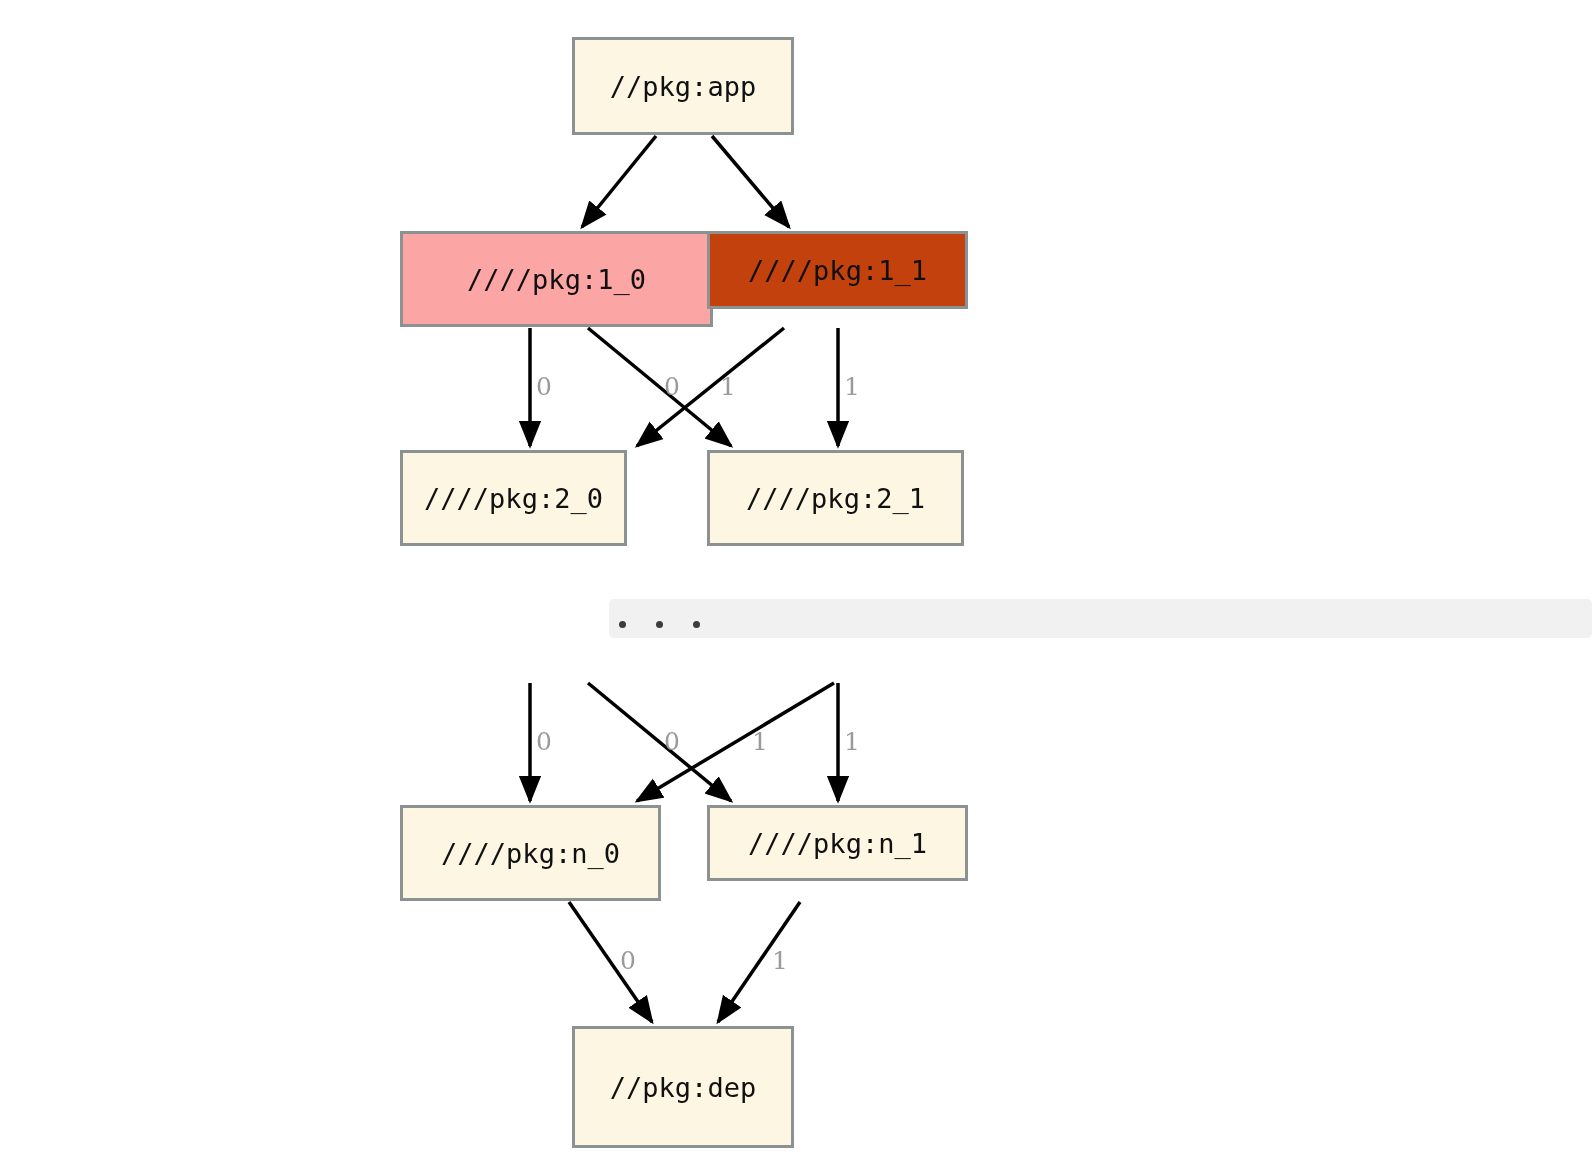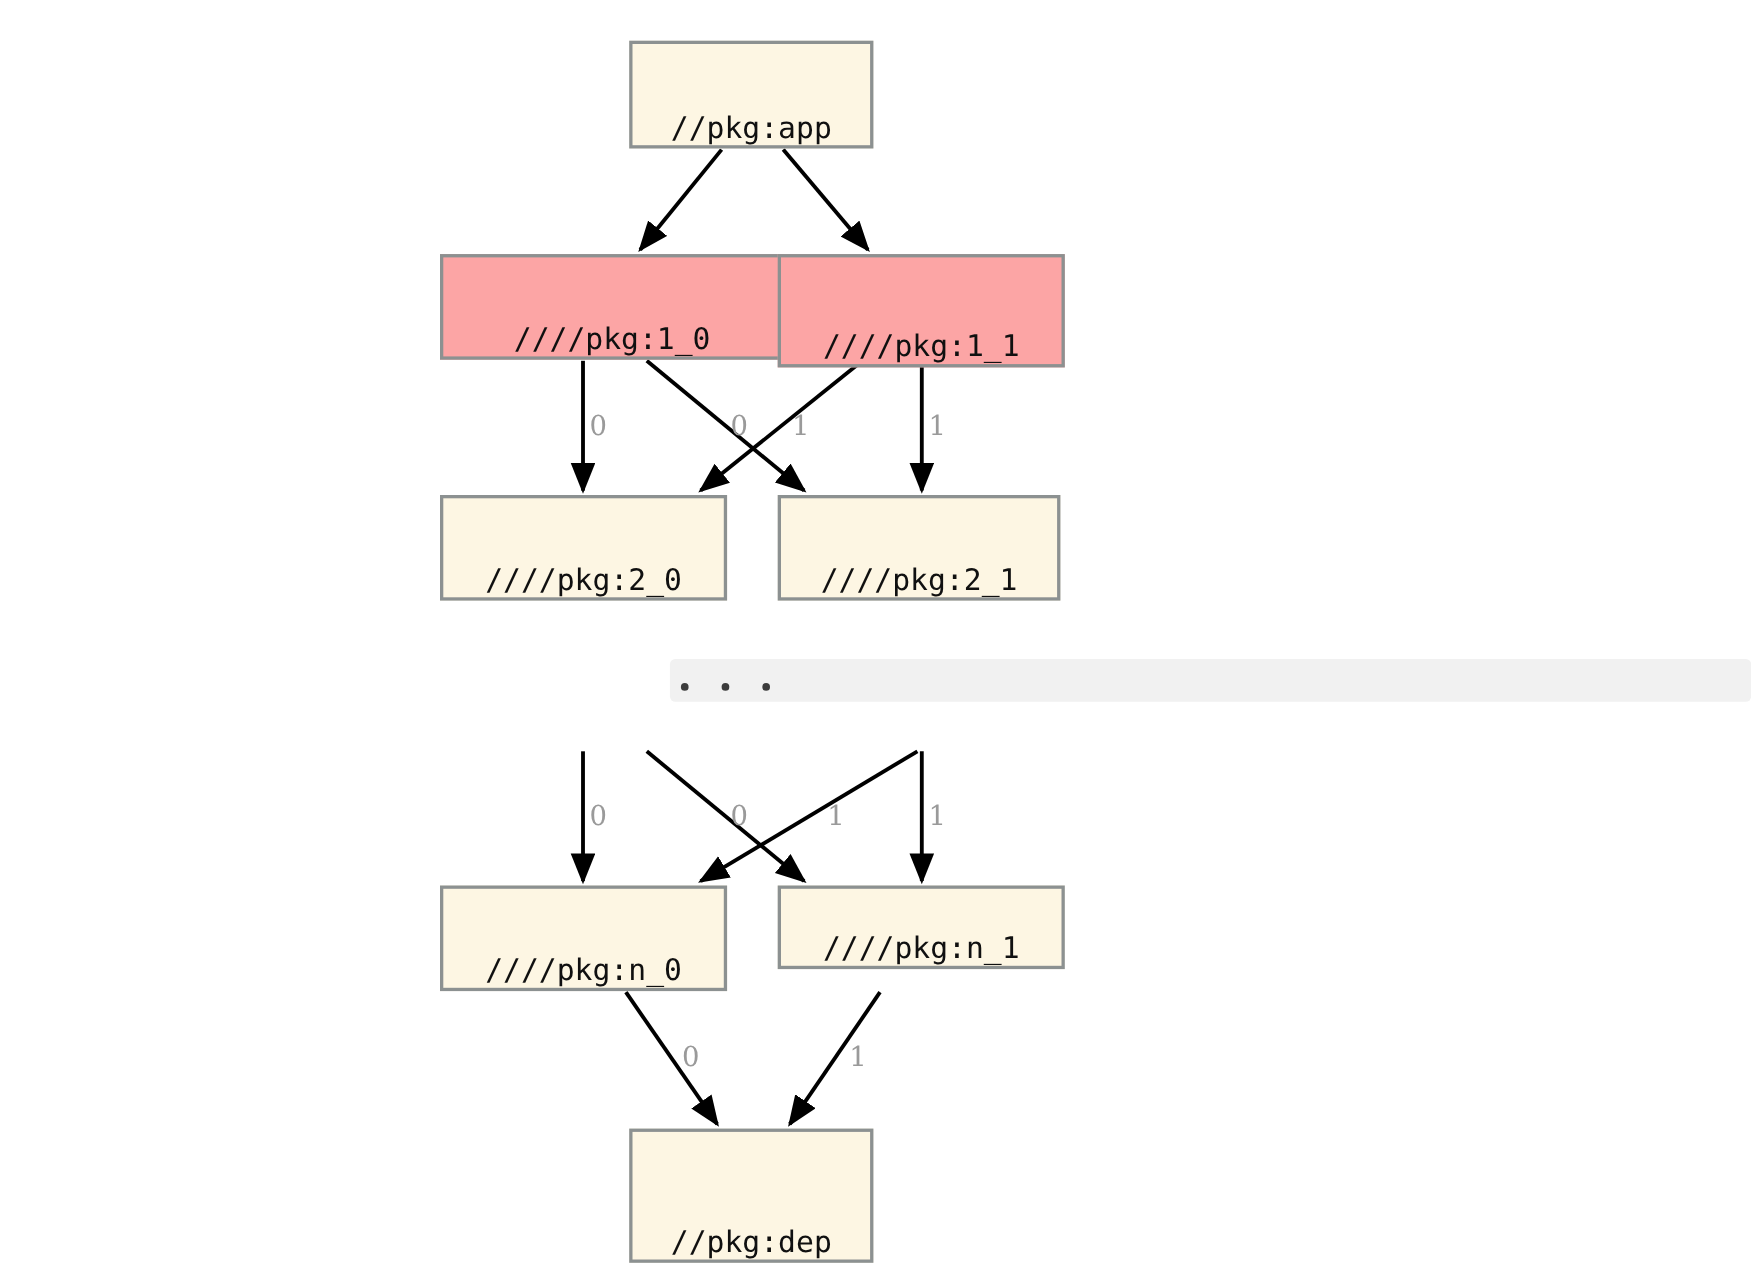--- a/index.html
+++ b/index.html
@@ -24,21 +24,21 @@
     top: 0;
     width: 1592px;
     height: 1162px;
   }
   .node-box {
     position: absolute;
     box-sizing: border-box;
     background: #fdf6e3;
     border: 3px solid #8c9191;
     display: flex;
-    align-items: flex-end;
+    align-items: center;
     justify-content: center;
   }
   .node-label {
     font-family: "DejaVu Sans Mono", "Liberation Mono", monospace;
     font-size: 27px;
     color: #101010;
     letter-spacing: 0px;
     white-space: nowrap;
   }
   .edge-label {
@@ -98,24 +98,24 @@
       </g>
   </svg>
 
   <div id="nodes-layer">
       <div class="node-box" style="left: 572px; top: 37px; width: 222px; height: 98px; background: rgb(253, 246, 227); border-color: rgb(140, 145, 145);">
         <span class="node-label">//pkg:app</span>
       </div>
       <div class="node-box" style="left: 400px; top: 231px; width: 313px; height: 96px; background: #fca5a5; border-color: rgb(140, 145, 145);">
         <span class="node-label">////pkg:1_0</span>
       </div>
-      <div class="node-box" style="left: 707px; top: 231px; width: 261px; height: 103px; background: #fca5a5; border-color: rgb(140, 145, 145);">
+      <div class="node-box" style="left: 707px; top: 231px; width: 261px; height: 78px; background: #c2410c; border-color: rgb(140, 145, 145);">
         <span class="node-label">////pkg:1_1</span>
       </div>
-      <div class="node-box" style="left: 400px; top: 450px; width: 261px; height: 96px; background: rgb(253, 246, 227); border-color: rgb(140, 145, 145);">
+      <div class="node-box" style="left: 400px; top: 450px; width: 227px; height: 96px; background: rgb(253, 246, 227); border-color: rgb(140, 145, 145);">
         <span class="node-label">////pkg:2_0</span>
       </div>
       <div class="node-box" style="left: 707px; top: 450px; width: 257px; height: 96px; background: rgb(253, 246, 227); border-color: rgb(140, 145, 145);">
         <span class="node-label">////pkg:2_1</span>
       </div>
       <div class="node-box" style="left: 400px; top: 805px; width: 261px; height: 96px; background: rgb(253, 246, 227); border-color: rgb(140, 145, 145);">
         <span class="node-label">////pkg:n_0</span>
       </div>
       <div class="node-box" style="left: 707px; top: 805px; width: 261px; height: 76px; background: rgb(253, 246, 227); border-color: rgb(140, 145, 145);">
         <span class="node-label">////pkg:n_1</span>

